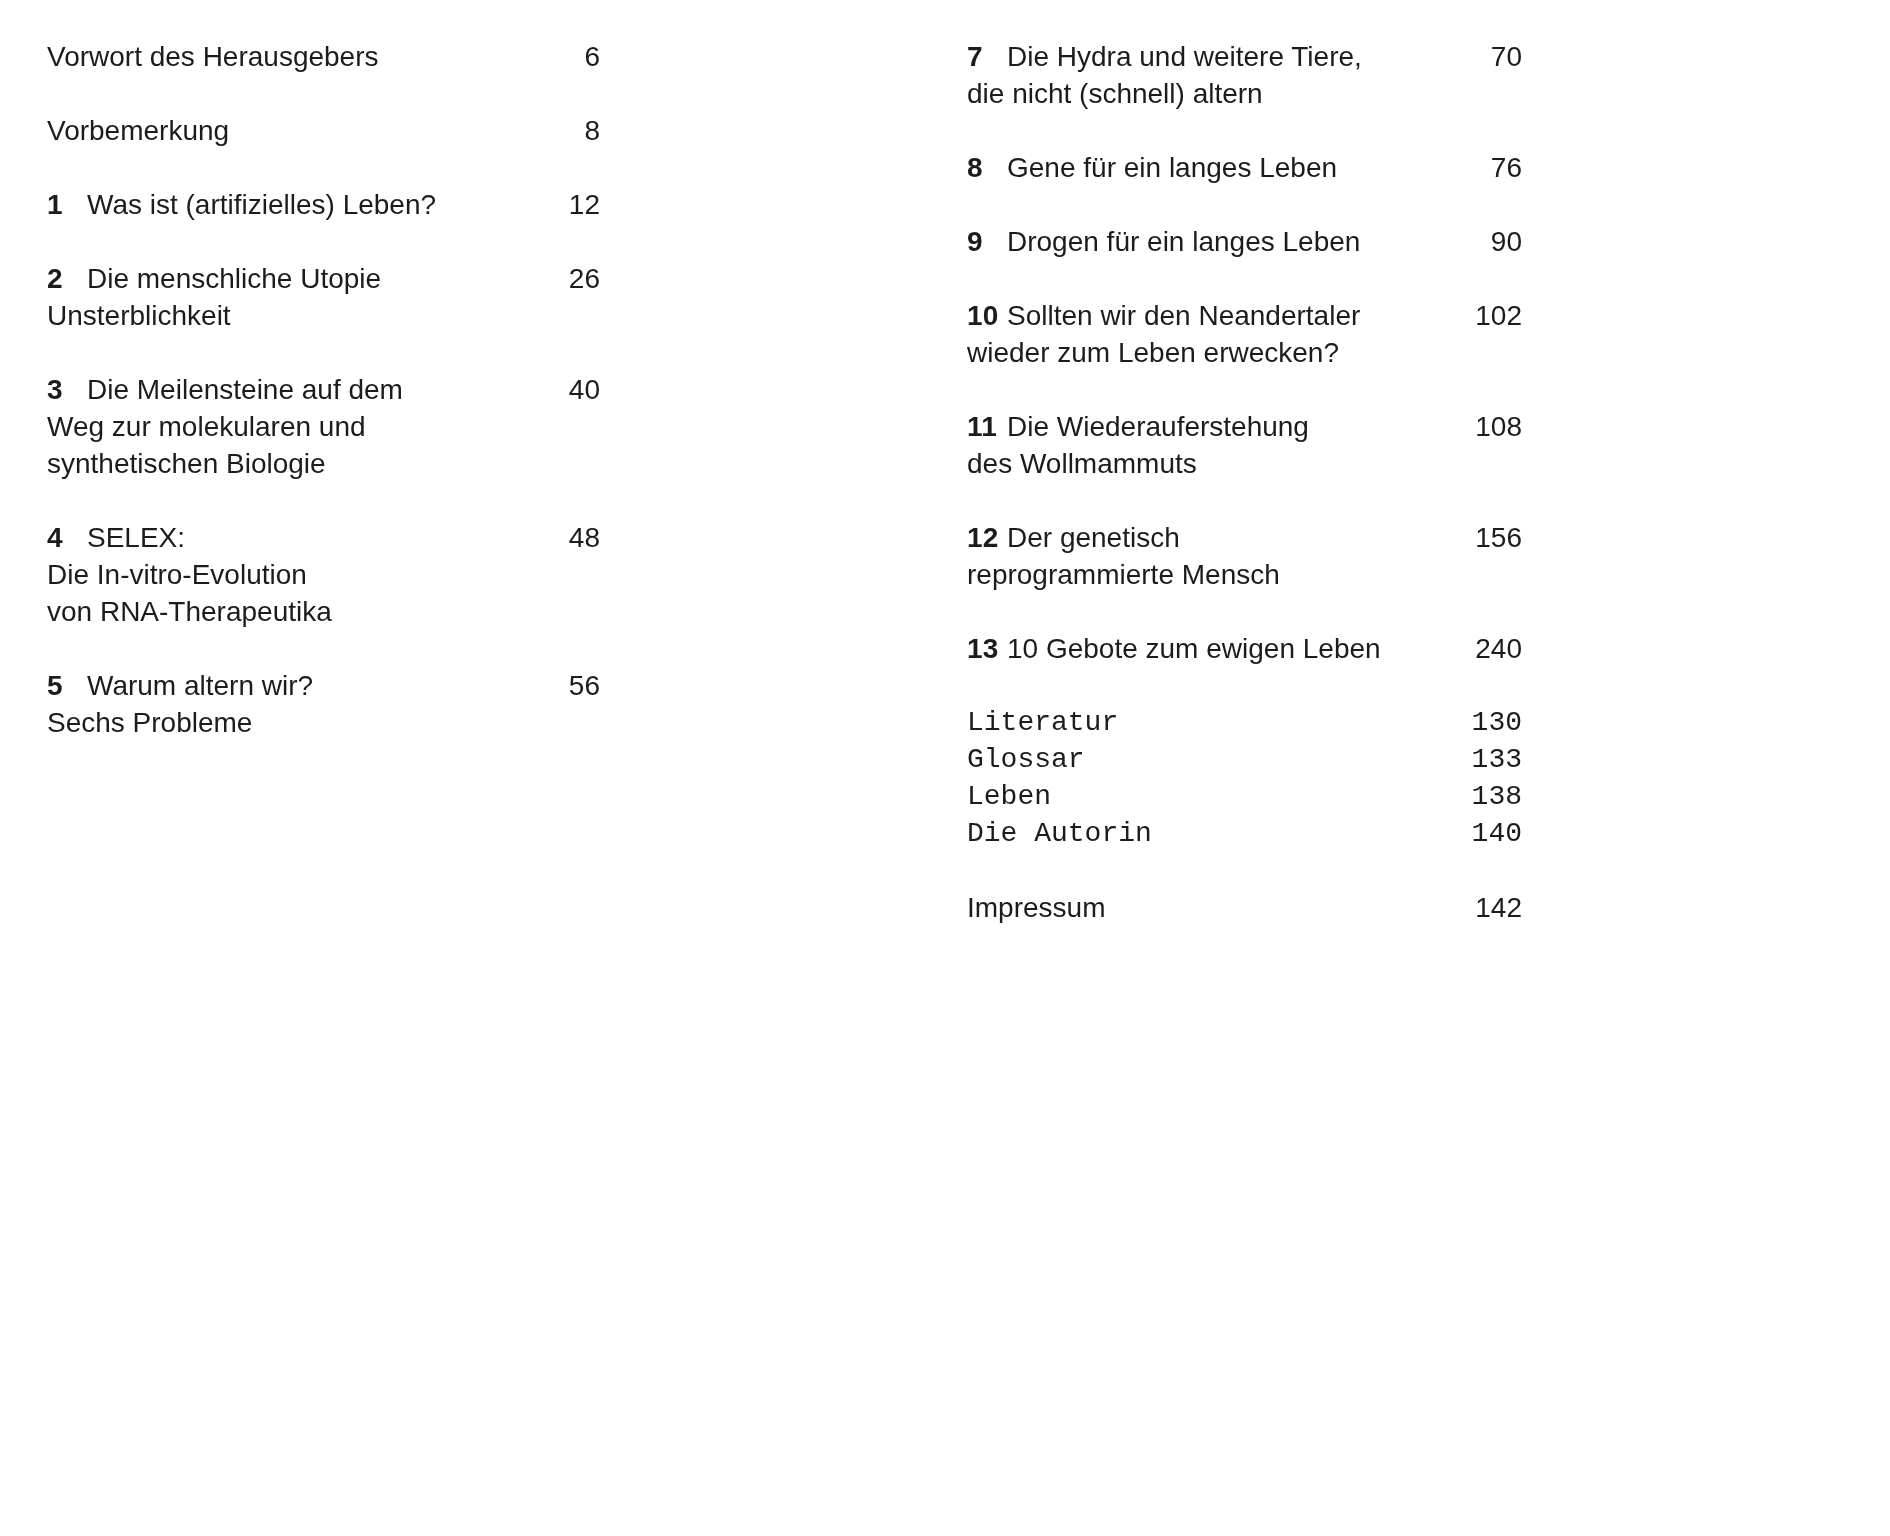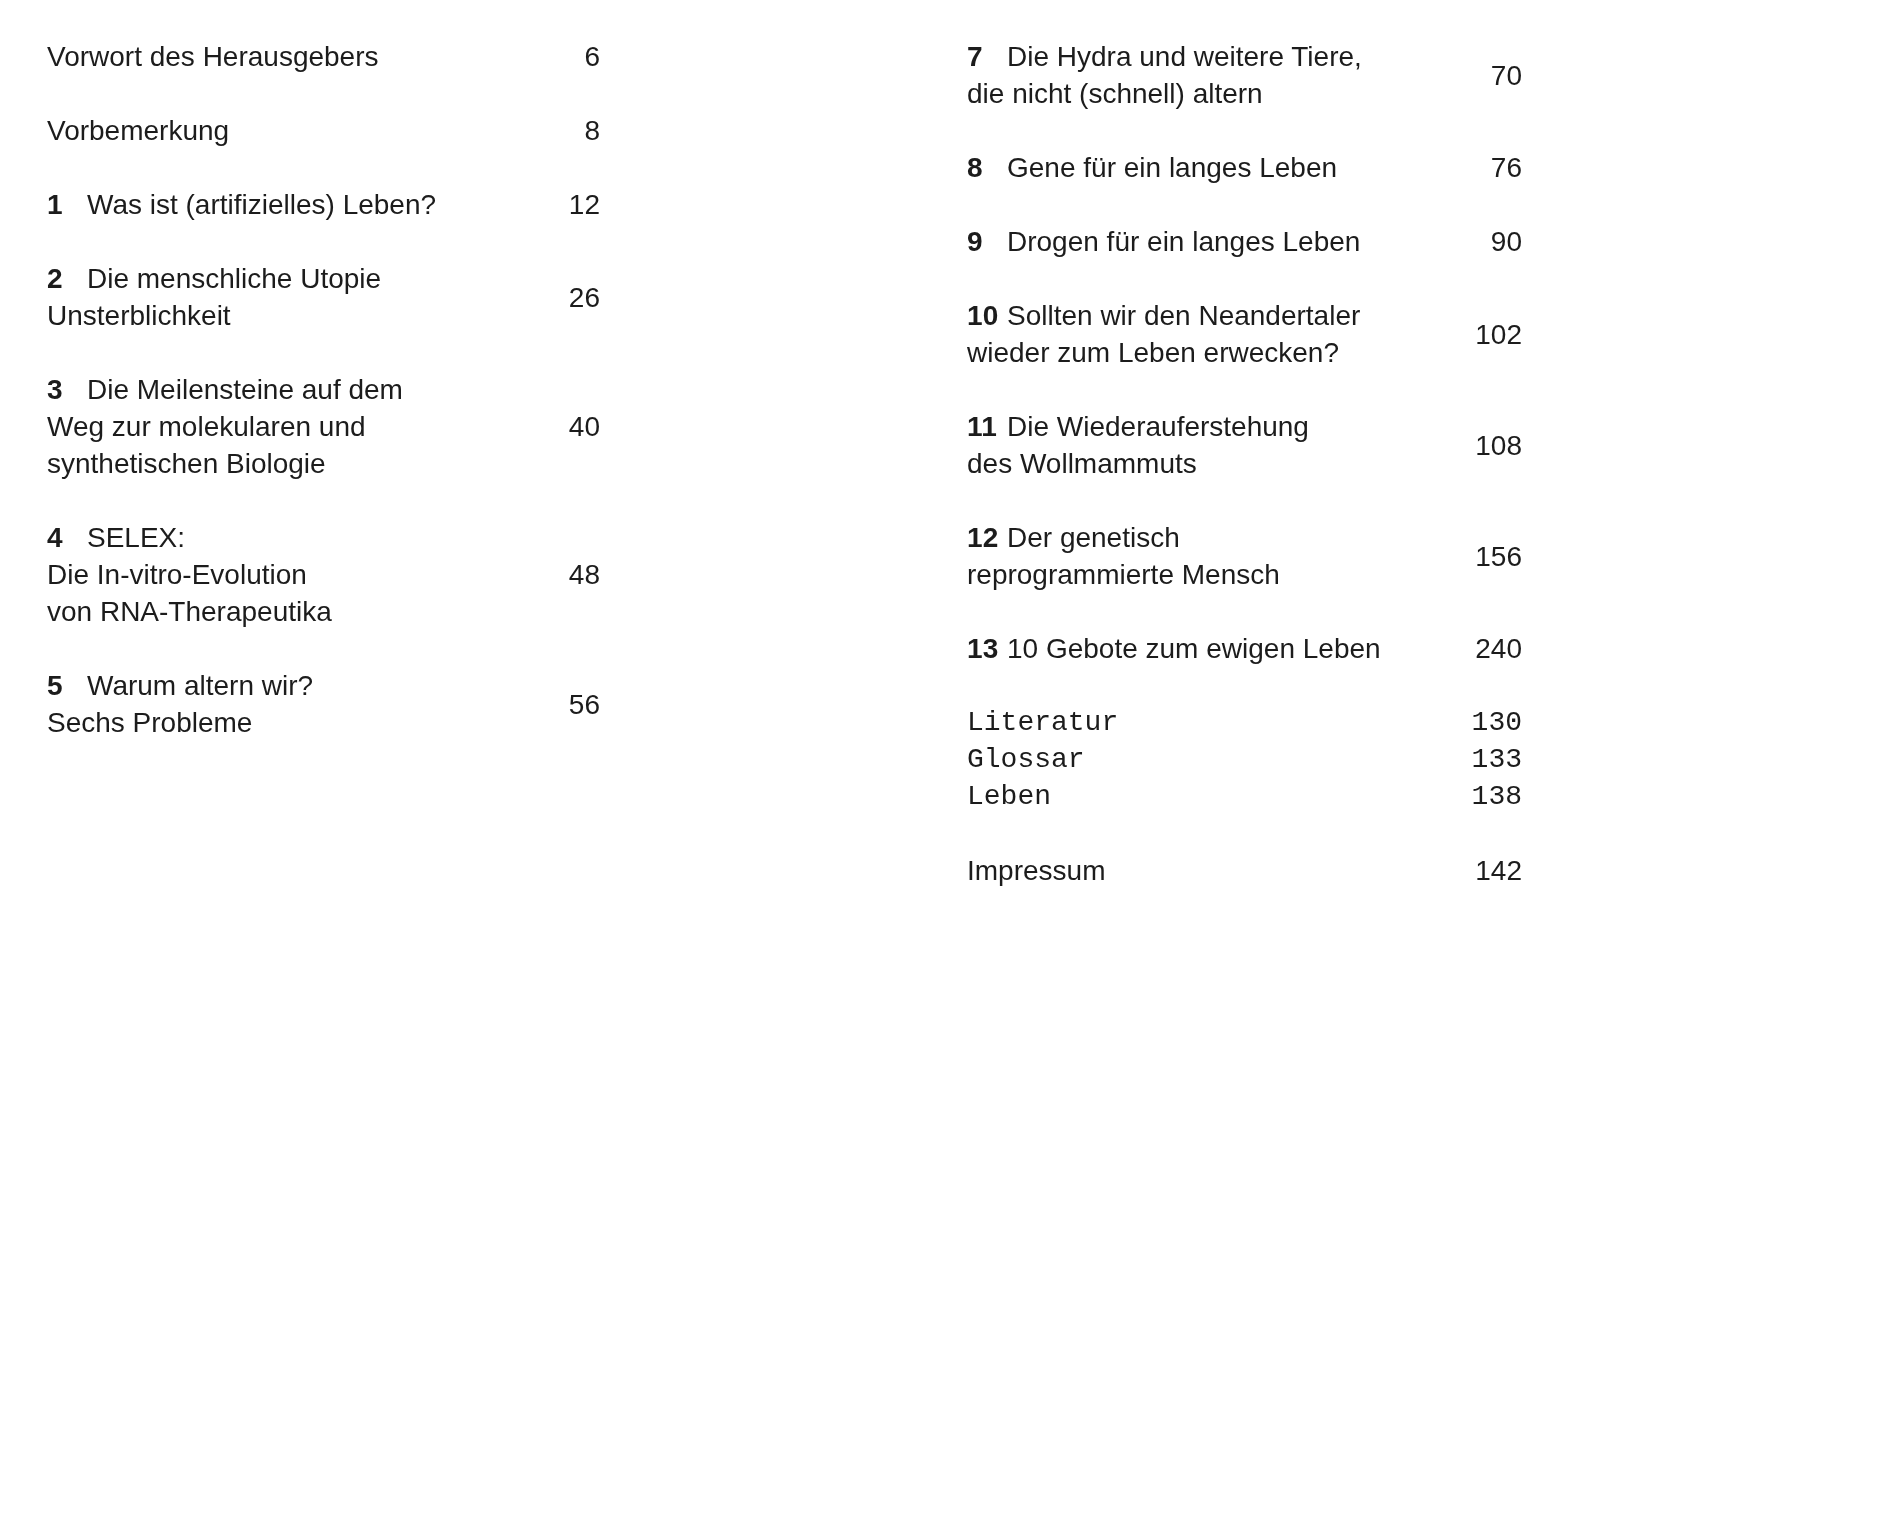--- a/index.html
+++ b/index.html
@@ -24,21 +24,21 @@
   .col-left {
     left: 47px;
     width: 553px;
   }
   .col-right {
     left: 967px;
     width: 555px;
   }
   .entry {
     display: flex;
-    align-items: center;
+    align-items: flex-start;
     margin-bottom: 37px;
   }
   .entry-body {
     flex: 1 1 auto;
   }
   .num {
     display: inline-block;
     width: 40px;
     font-weight: 700;
     letter-spacing: 0.2px;
@@ -187,20 +187,26 @@
         <div class="line">Glossar</div>
       </div>
       <div class="page">133</div>
     </div>
     <div class="entry">
       <div class="entry-body">
         <div class="line">Leben</div>
       </div>
       <div class="page">138</div>
     </div>
+    <div class="entry">
+      <div class="entry-body">
+        <div class="line">Die Autorin</div>
+      </div>
+      <div class="page">140</div>
+    </div>
   </div>
 
   <div class="entry">
     <div class="entry-body">
       <div class="line">Impressum</div>
     </div>
     <div class="page">142</div>
   </div>
 
 </div>

